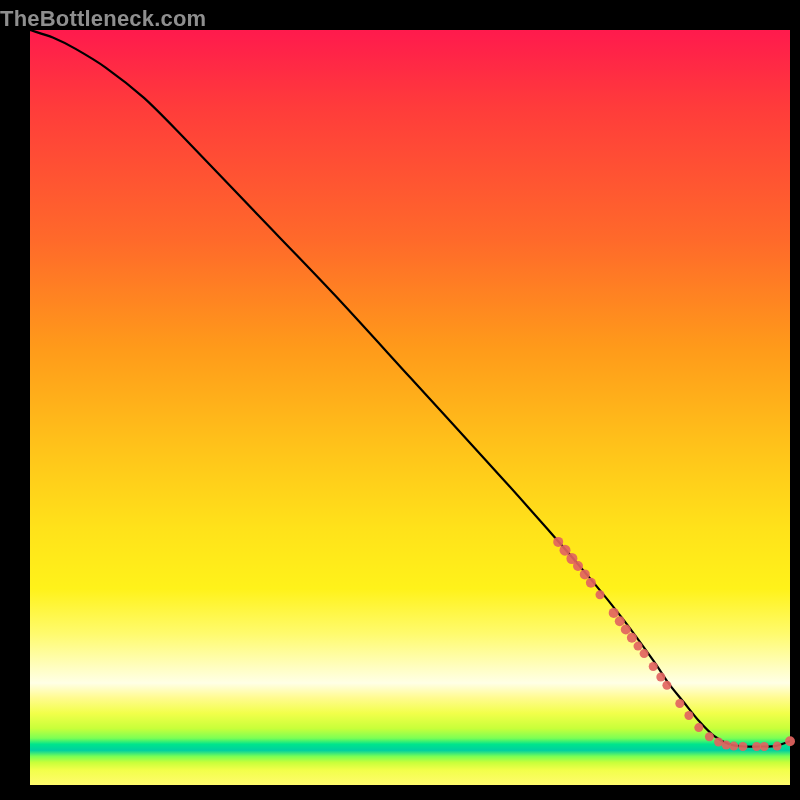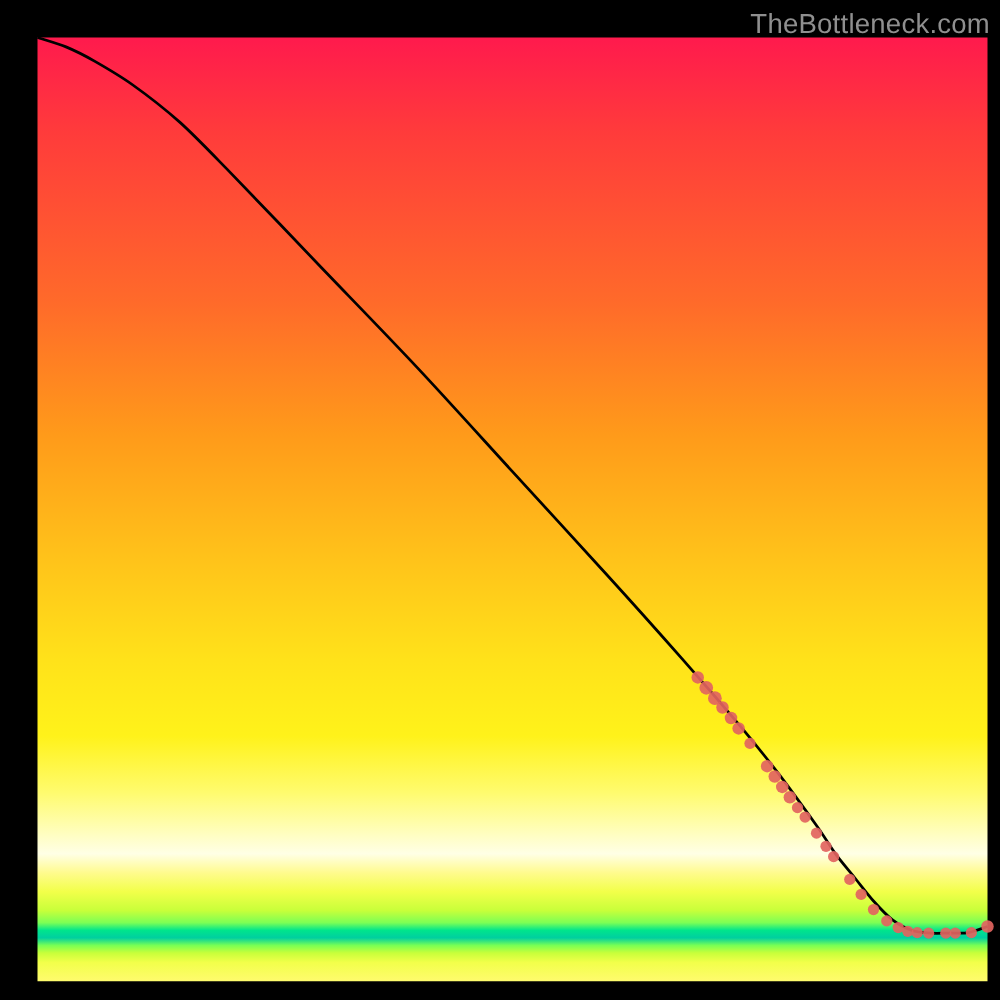--- a/index.html
+++ b/index.html
@@ -52,24 +52,23 @@
     inset: 0;
     width: 100%;
     height: 100%;
     overflow: visible;
   }
   .watermark {
     position: absolute;
     top: 6px;
     left: 0;
     width: 792px;
-    text-align: right;
     color: #8f8f8f;
     font-size: 22px;
-    font-weight: 400;
+    font-weight: 700;
     letter-spacing: 0.2px;
   }
 </style>
 </head>
 <body>
 
 <div class="watermark">TheBottleneck.com</div>
 
 <div class="plot-area">
   <div class="gradient-bg"></div>

